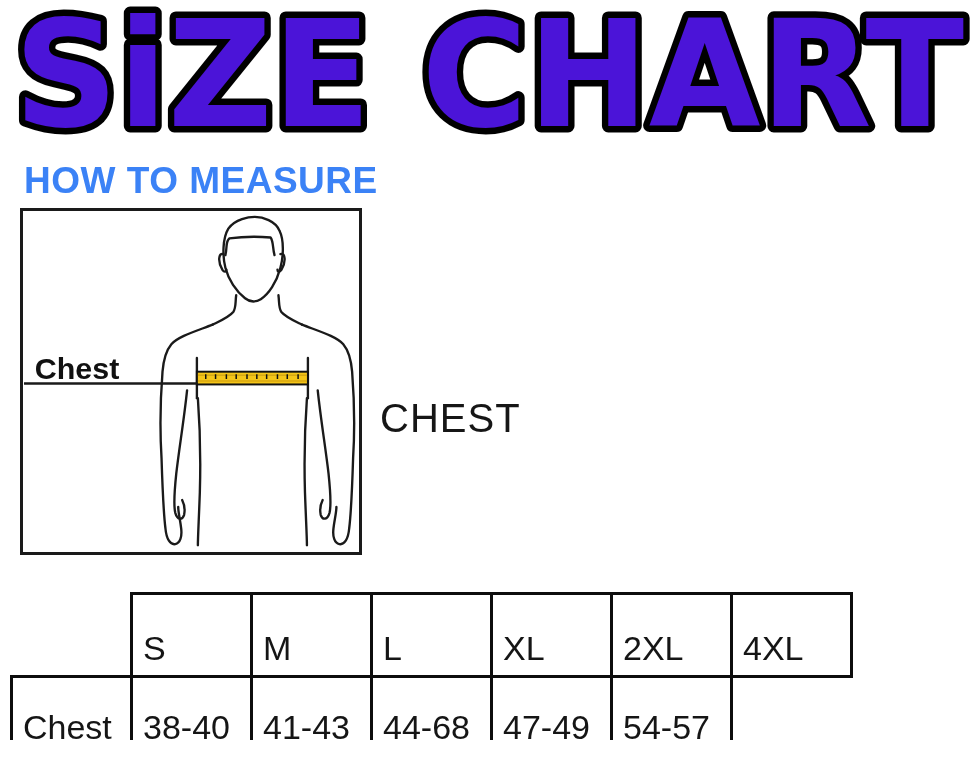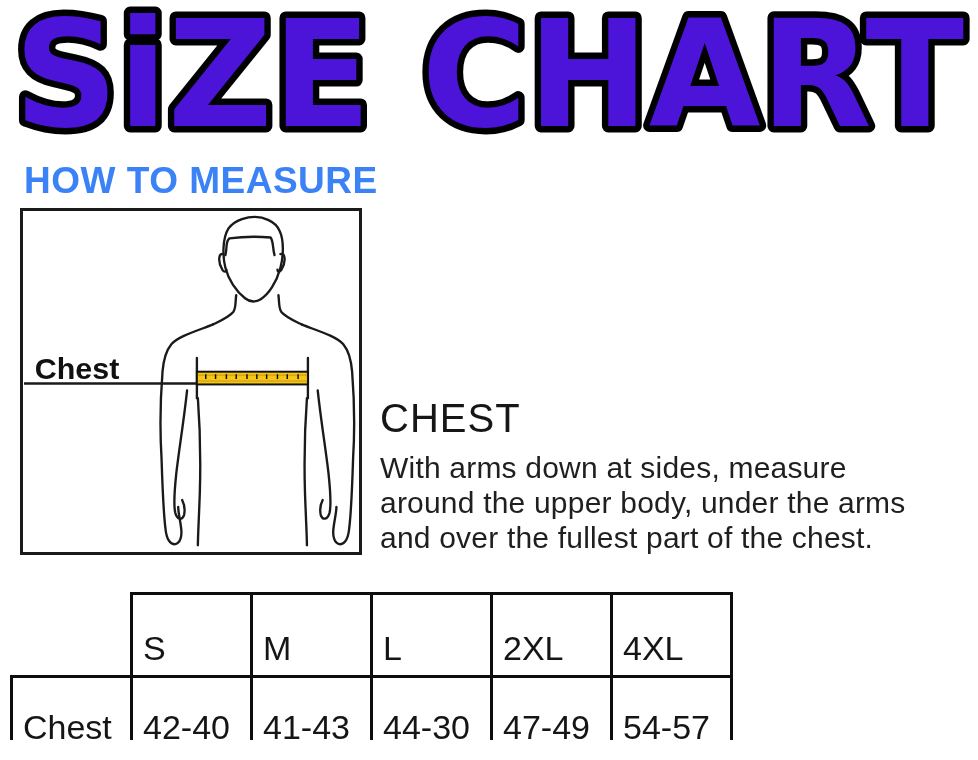--- a/index.html
+++ b/index.html
@@ -87,37 +87,33 @@
         <path d="M 178,167.5 L 289,167.5 M 178,173.5 L 289,173.5" stroke="#c9990f" stroke-width="1" fill="none"></path>
         <path d="M 186,166.5 V 171.5 M 196,166.5 V 171.5 M 207,166.5 V 171.5 M 217,166.5 V 171.5 M 228,166.5 V 171.5 M 238,166.5 V 171.5 M 248,166.5 V 171.5 M 259,166.5 V 171.5 M 269,166.5 V 171.5 M 280,166.5 V 171.5" stroke="#111111" stroke-width="1.5" fill="none"></path>
       </g>
 
       <path d="M 1,176 L 177,176" stroke="#1a1a1a" stroke-width="2.4" fill="none"></path>
       <text x="12" y="171" font-family="Liberation Sans, sans-serif" font-size="31" font-weight="bold" fill="#111111">Chest</text>
     </svg>
   </div>
 
   <div class="chest-heading">CHEST</div>
-  <div class="chest-desc">
-    <div>With arms down at sides, measure</div>
-    <div>around the upper body, under the arms</div>
-    <div>and over the fullest part of the chest.</div>
-  </div>
 
   <div class="size-table">
     <div class="t-row header-row">
       <div class="t-cell">S</div>
       <div class="t-cell">M</div>
       <div class="t-cell">L</div>
+      <div class="t-cell">XL</div>
       <div class="t-cell">2XL</div>
       <div class="t-cell">4XL</div>
     </div>
     <div class="t-row data-row">
       <div class="t-cell">Chest</div>
-      <div class="t-cell">42-40</div>
+      <div class="t-cell">38-40</div>
       <div class="t-cell">41-43</div>
-      <div class="t-cell">44-30</div>
+      <div class="t-cell">44-68</div>
       <div class="t-cell">47-49</div>
       <div class="t-cell">54-57</div>
     </div>
   </div>
 
 </div>
 
 </body></html>

